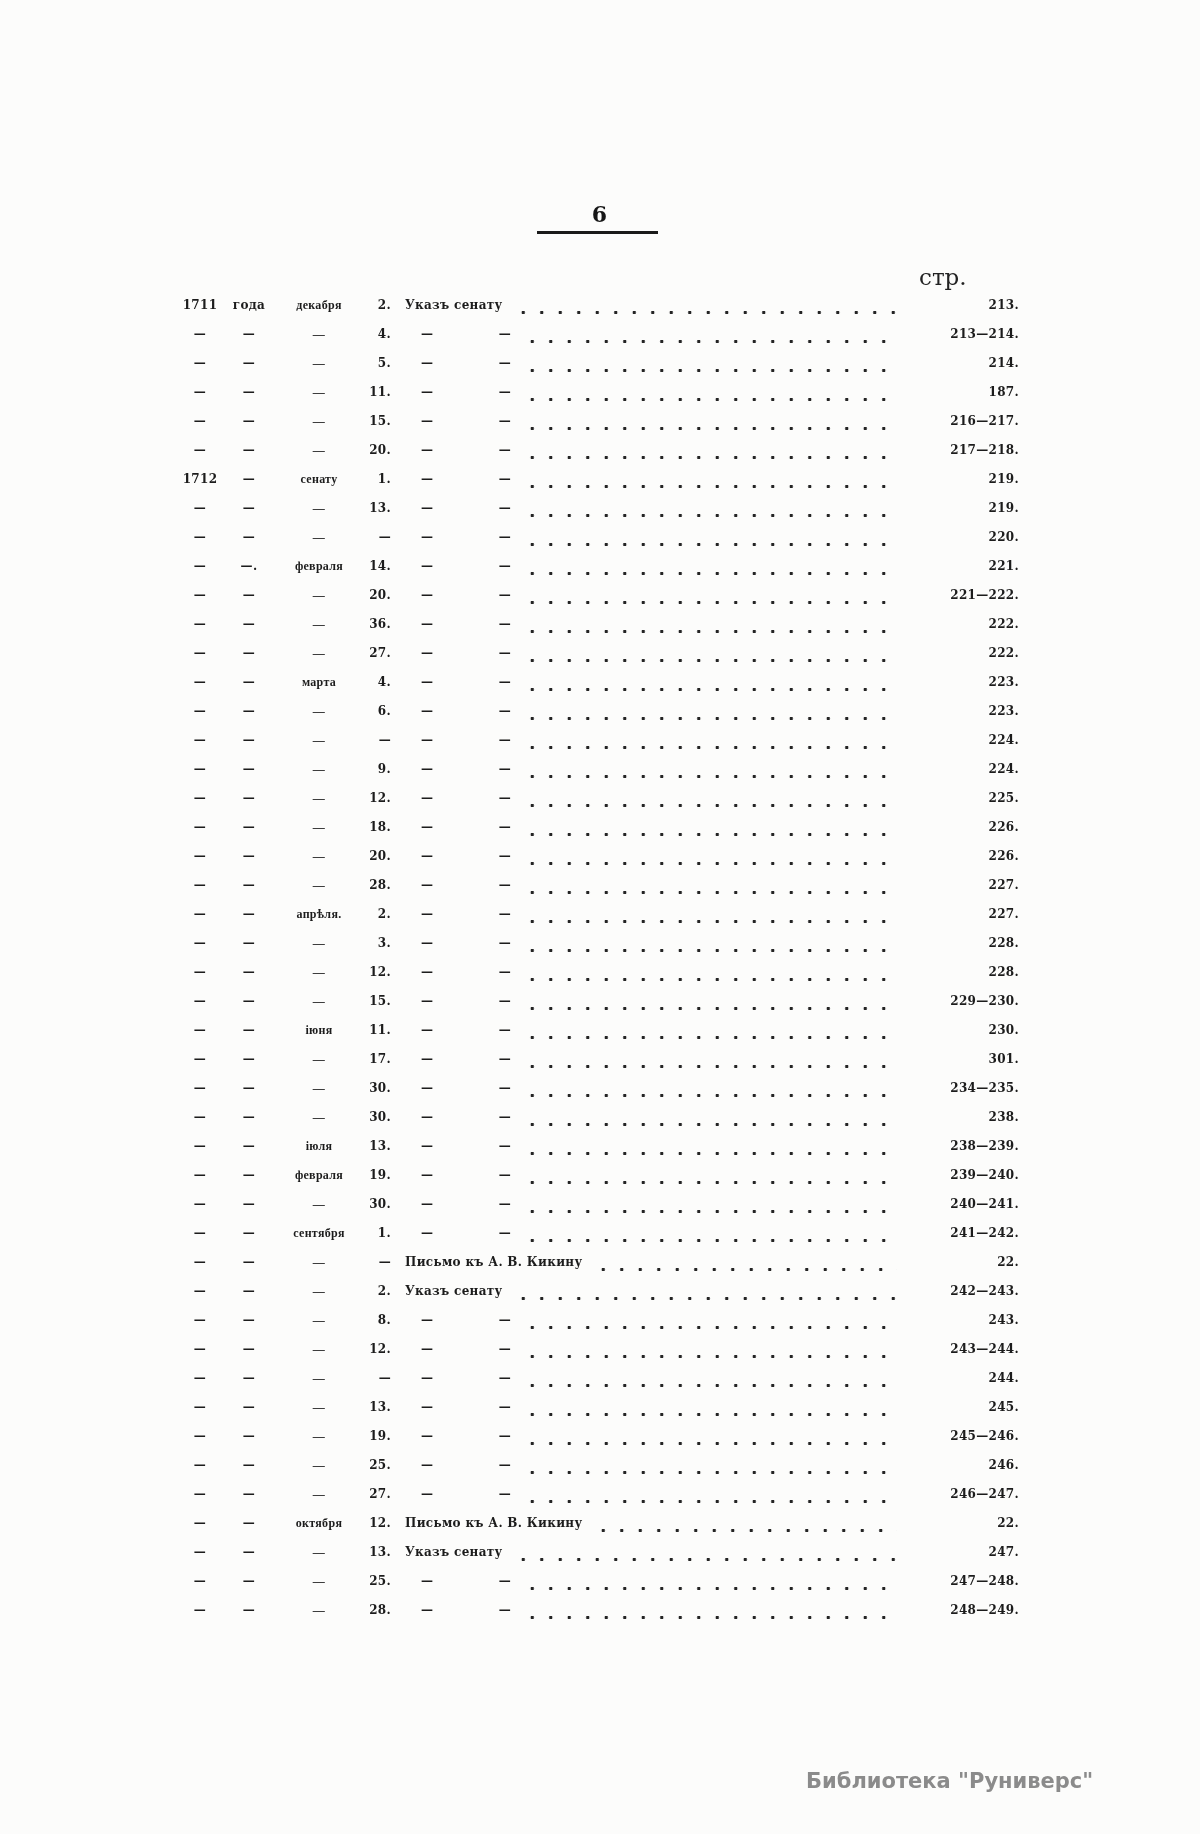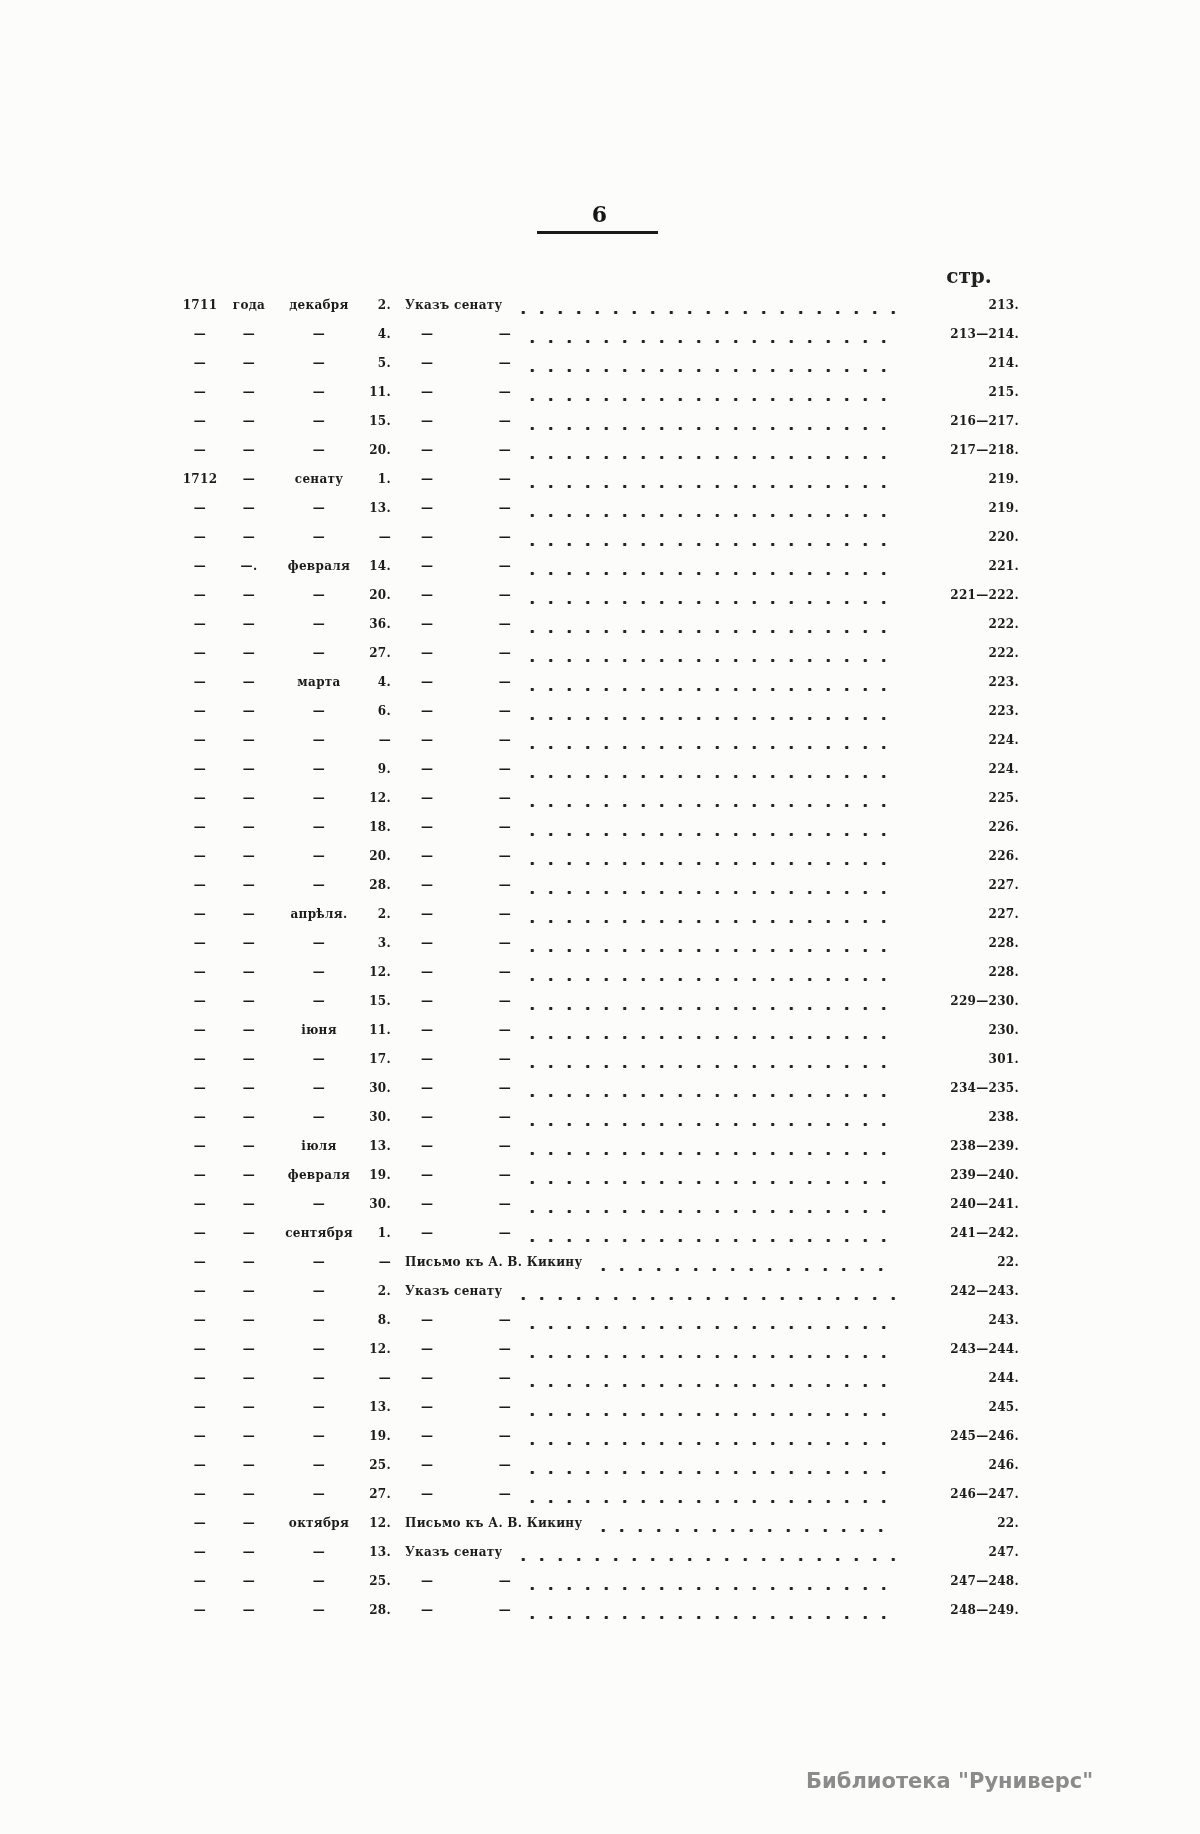--- a/index.html
+++ b/index.html
@@ -32,24 +32,24 @@
     left: 537px;
     width: 121px;
     height: 3px;
     background: #1a1a1a;
   }
   .str-head {
     position: absolute;
     top: 264px;
     left: 919px;
     width: 100px;
-    text-align: center;
+    text-align: left;
     font-family: "DejaVu Serif", "DejaVu Sans", serif;
-    font-weight: 700;
-    font-size: 20px;
+    font-weight: 400;
+    font-size: 23px;
     color: #222222;
   }
   
   .toc {
     position: absolute;
     left: 175px;
     top: 291px;
     width: 844px;
   }
   .row {
@@ -59,21 +59,21 @@
     line-height: 29px;
     font-family: "DejaVu Serif", "DejaVu Sans", serif;
     font-weight: 700;
     font-size: 12px;
     letter-spacing: 0.3px;
     color: #1c1c1c;
     white-space: nowrap;
   }
   .c-year  { flex: 0 0 50px;  text-align: center; }
   .c-goda  { flex: 0 0 48px;  text-align: center; }
-  .c-month { flex: 0 0 92px;  text-align: center; }
+  .c-month { flex: 0 0 92px;  text-align: center; font-family: Liberation Serif, serif; }
   .c-day   { flex: 0 0 26px;  text-align: right;  }
   .c-entry { flex: 0 0 auto;  margin-left: 14px; }
   .c-entry.ditto {
     display: flex;
     flex: 0 0 106px;
     box-sizing: border-box;
     padding-left: 16px;
     justify-content: space-between;
   }
   .c-leader {
@@ -145,21 +145,21 @@
   <div class="row">
     <span class="c-year">—</span>
     <span class="c-goda">—</span>
     <span class="c-month">—</span>
     <span class="c-day">11.</span>
     <span class="c-entry ditto">
         <span>—</span>
         <span>—</span>
       </span>
     <span class="c-leader"></span>
-    <span class="c-page">215.</span>
+    <span class="c-page">187.</span>
   </div>
 
   <div class="row">
     <span class="c-year">—</span>
     <span class="c-goda">—</span>
     <span class="c-month">—</span>
     <span class="c-day">15.</span>
     <span class="c-entry ditto">
         <span>—</span>
         <span>—</span>

